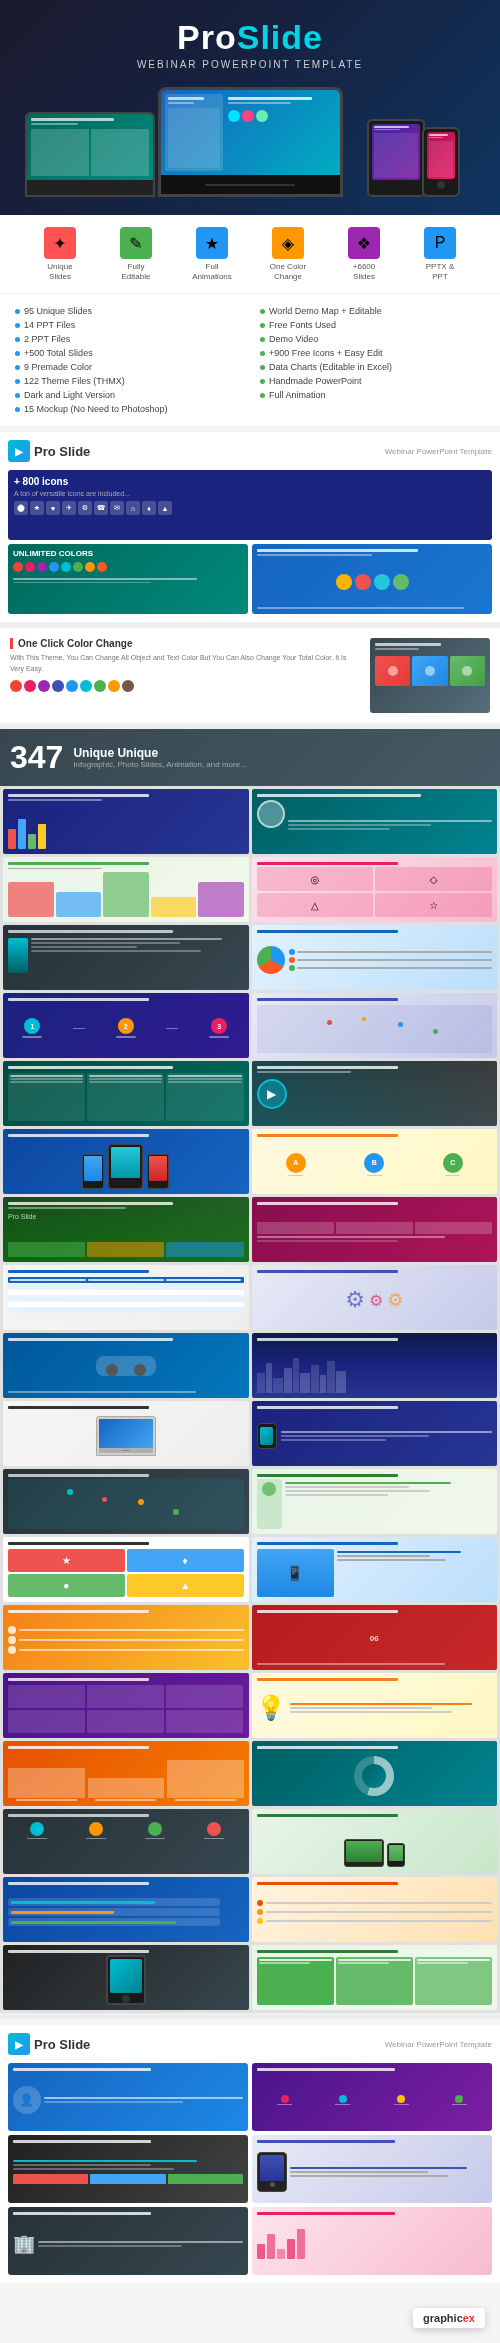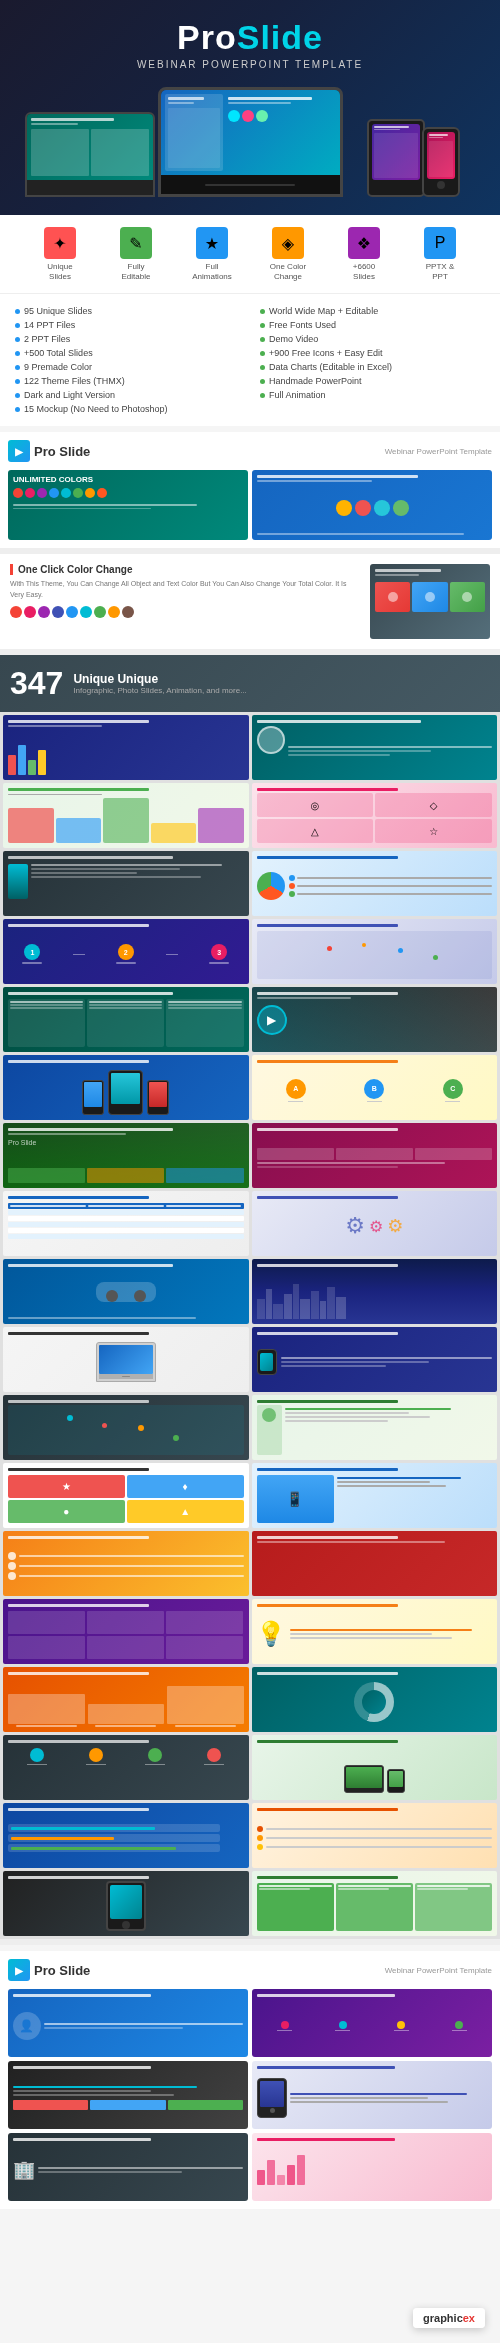--- a/index.html
+++ b/index.html
@@ -273,21 +273,21 @@
         <span>Dark and Light Version</span>
       </div>
     <div class="spec-item">
         <div class="spec-bullet"></div>
         <span>15 Mockup (No Need to Photoshop)</span>
       </div>
   </div>
   <div class="specs-col">
     <div class="spec-item">
         <div class="spec-bullet" style="background:#4caf50;"></div>
-        <span>World Wide Map + Editable</span>
+        <span>World Demo Map + Editable</span>
       </div>
     <div class="spec-item">
         <div class="spec-bullet" style="background:#4caf50;"></div>
         <span>Free Fonts Used</span>
       </div>
     <div class="spec-item">
         <div class="spec-bullet" style="background:#4caf50;"></div>
         <span>Demo Video</span>
       </div>
     <div class="spec-item">
@@ -314,20 +314,36 @@
     <div class="preview-logo">
       <div class="preview-logo-icon">▶</div>
       <div class="preview-logo-text">Pro Slide</div>
     </div>
     <div style="flex:1;"></div>
     <div style="font-size:8px;color:#999;">Webinar PowerPoint Template</div>
   </div>
 
   <div class="slides-grid">
 
+    <div class="slide-thumb-wide" style="background:#1a237e;padding:6px;">
+      <div style="font-size:10px;font-weight:bold;color:#fff;margin-bottom:3px;">+ 800 icons</div>
+      <div style="font-size:7px;color:#aaa;margin-bottom:4px;">A ton of versatile icons are included...</div>
+      <div style="display:flex;flex-wrap:wrap;gap:2px;">
+        <div style="width:14px;height:14px;background:rgba(255,255,255,0.2);border-radius:2px;display:flex;align-items:center;justify-content:center;font-size:7px;color:#fff;">⬤</div>
+        <div style="width:14px;height:14px;background:rgba(255,255,255,0.2);border-radius:2px;display:flex;align-items:center;justify-content:center;font-size:7px;color:#fff;">★</div>
+        <div style="width:14px;height:14px;background:rgba(255,255,255,0.2);border-radius:2px;display:flex;align-items:center;justify-content:center;font-size:7px;color:#fff;">♥</div>
+        <div style="width:14px;height:14px;background:rgba(255,255,255,0.2);border-radius:2px;display:flex;align-items:center;justify-content:center;font-size:7px;color:#fff;">✈</div>
+        <div style="width:14px;height:14px;background:rgba(255,255,255,0.2);border-radius:2px;display:flex;align-items:center;justify-content:center;font-size:7px;color:#fff;">⚙</div>
+        <div style="width:14px;height:14px;background:rgba(255,255,255,0.2);border-radius:2px;display:flex;align-items:center;justify-content:center;font-size:7px;color:#fff;">☎</div>
+        <div style="width:14px;height:14px;background:rgba(255,255,255,0.2);border-radius:2px;display:flex;align-items:center;justify-content:center;font-size:7px;color:#fff;">✉</div>
+        <div style="width:14px;height:14px;background:rgba(255,255,255,0.2);border-radius:2px;display:flex;align-items:center;justify-content:center;font-size:7px;color:#fff;">⌂</div>
+        <div style="width:14px;height:14px;background:rgba(255,255,255,0.2);border-radius:2px;display:flex;align-items:center;justify-content:center;font-size:7px;color:#fff;">♦</div>
+        <div style="width:14px;height:14px;background:rgba(255,255,255,0.2);border-radius:2px;display:flex;align-items:center;justify-content:center;font-size:7px;color:#fff;">▲</div>
+      </div>
+    </div>
 
     <div class="slide-thumb" style="background:linear-gradient(135deg,#00695c,#00897b);">
       <div style="padding:5px;">
         <div style="font-size:8px;font-weight:bold;color:#fff;text-transform:uppercase;">Unlimited Colors</div>
         <div style="display:flex;gap:2px;margin-top:4px;flex-wrap:wrap;">
           <div style="width:10px;height:10px;border-radius:50%;background:#f44336;"></div>
           <div style="width:10px;height:10px;border-radius:50%;background:#e91e63;"></div>
           <div style="width:10px;height:10px;border-radius:50%;background:#9c27b0;"></div>
           <div style="width:10px;height:10px;border-radius:50%;background:#2196f3;"></div>
           <div style="width:10px;height:10px;border-radius:50%;background:#00bcd4;"></div>
@@ -827,20 +843,23 @@
           <div style="width:8px;height:8px;border-radius:50%;background:rgba(255,255,255,0.8);"></div>
           <div style="height:2px;background:rgba(255,255,255,0.6);border-radius:1px;flex:1;"></div>
         </div>
       </div>
     </div>
   </div>
 
   <div class="full-slide" style="background:linear-gradient(135deg,#b71c1c,#c62828);">
     <div style="padding:5px;height:100%;display:flex;flex-direction:column;gap:2px;">
       <div style="height:3px;background:rgba(255,255,255,0.8);border-radius:1px;width:60%;"></div>
+      <div style="flex:1;display:flex;align-items:center;justify-content:center;">
+        <div style="font-size:8px;color:rgba(255,255,255,0.8);text-align:center;font-weight:bold;">06</div>
+      </div>
       <div style="height:2px;background:rgba(255,255,255,0.4);border-radius:1px;width:80%;"></div>
     </div>
   </div>
 
   <div class="full-slide" style="background:linear-gradient(135deg,#4a148c,#6a1b9a);">
     <div style="padding:5px;height:100%;display:flex;flex-direction:column;gap:2px;">
       <div style="height:3px;background:rgba(255,255,255,0.8);border-radius:1px;width:60%;"></div>
       <div style="flex:1;display:grid;grid-template-columns:1fr 1fr 1fr;gap:2px;margin-top:2px;">
         <div style="background:rgba(255,255,255,0.15);border-radius:1px;"></div>
         <div style="background:rgba(255,255,255,0.15);border-radius:1px;"></div>

